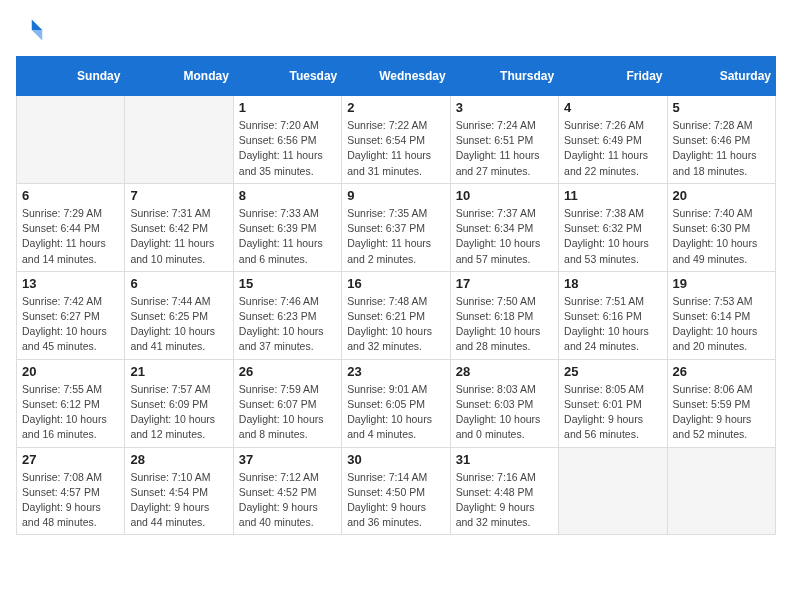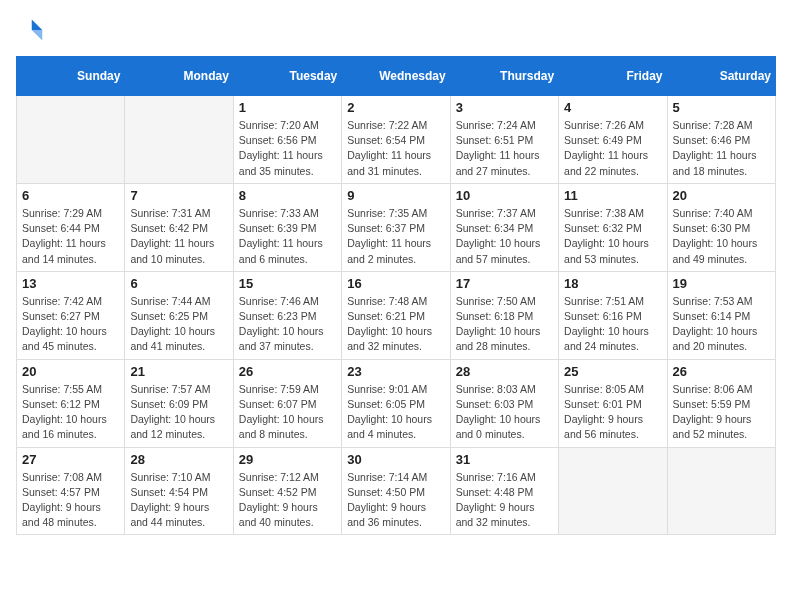--- a/index.html
+++ b/index.html
@@ -324,21 +324,21 @@
 and 48 minutes.</div>
         </td>
         <td>
           <div class="day-number">28</div>
           <div class="day-detail">Sunrise: 7:10 AM
 Sunset: 4:54 PM
 Daylight: 9 hours
 and 44 minutes.</div>
         </td>
         <td>
-          <div class="day-number">29</div>
+          <div class="day-number">37</div>
           <div class="day-detail">Sunrise: 7:12 AM
 Sunset: 4:52 PM
 Daylight: 9 hours
 and 40 minutes.</div>
         </td>
         <td>
           <div class="day-number">30</div>
           <div class="day-detail">Sunrise: 7:14 AM
 Sunset: 4:50 PM
 Daylight: 9 hours

